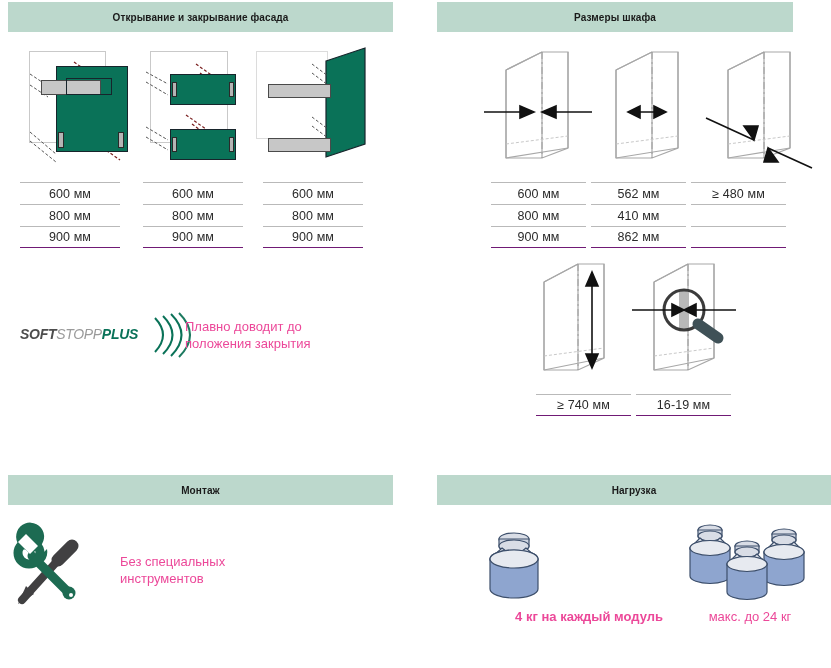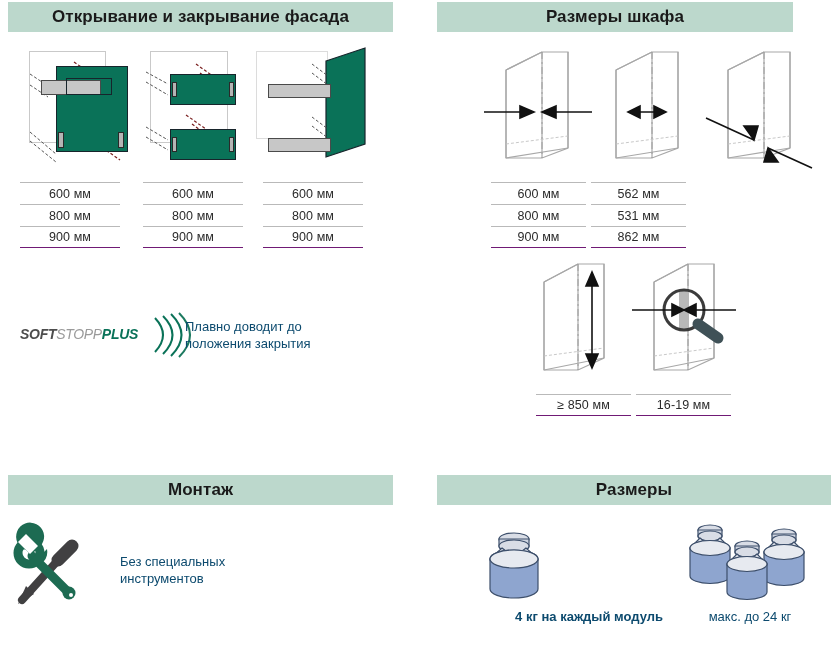--- a/index.html
+++ b/index.html
@@ -11,21 +11,21 @@
     color: #231f20;
   }
   .page { position: relative; width: 831px; height: 668px; overflow: hidden; }
 
   
   .sec-header {
     position: absolute;
     background: #bcd8cc;
     color: #1a1a1a;
     font-weight: bold;
-    font-size: 17px;
+    font-size: 10px;
     letter-spacing: .1px;
     display: flex;
     align-items: center;
     justify-content: center;
     height: 30px;
   }
   #hdr-open   { left: 8px;   top: 2px;   width: 385px; }
   #hdr-dims   { left: 437px; top: 2px;   width: 356px; }
   #hdr-mount  { left: 8px;   top: 475px; width: 385px; }
   #hdr-load   { left: 437px; top: 475px; width: 394px; }
@@ -46,21 +46,21 @@
     letter-spacing: .1px;
   }
   .dim-row.last { border-bottom: 1px solid #701a75; }
   .dim-row.blank { color: transparent; }
 
   
   .caption {
     position: absolute;
     font-size: 13px;
     line-height: 17px;
-    color: #0c4a6e;
+    color: #ec4899;
   }
 
   
   .softstopp { position: absolute; display: flex; align-items: center; gap: 12px; }
   .ss-text { font-size: 14px; font-weight: bold; font-style: italic; letter-spacing: -.3px; }
   .ss-soft  { color: #4d4d4d; }
   .ss-stopp { color: #9a9a9a; font-weight: normal; }
   .ss-plus  { color: #0a7258; }
 
   
@@ -91,21 +91,21 @@
   <div class="sec-header" id="hdr-open">
     <span>Открывание и закрывание фасада</span>
   </div>
   <div class="sec-header" id="hdr-dims">
     <span>Размеры шкафа</span>
   </div>
   <div class="sec-header" id="hdr-mount">
     <span>Монтаж</span>
   </div>
   <div class="sec-header" id="hdr-load">
-    <span>Размеры</span>
+    <span>Нагрузка</span>
   </div>
 
   <div class="abs" style="left:12px; top:44px; width:125px; height:130px;">
     <div class="ghost-box" style="left:17px; top:7px; width:77px; height:92px;"></div>
     <svg style="position:absolute; left:0; top:0;" width="125" height="130">
       <line x1="18" y1="30" x2="36" y2="42" stroke="#555" stroke-width="1" stroke-dasharray="3,2"></line>
       <line x1="18" y1="41" x2="36" y2="53" stroke="#555" stroke-width="1" stroke-dasharray="3,2"></line>
       <line x1="18" y1="88" x2="44" y2="110" stroke="#555" stroke-width="1" stroke-dasharray="3,2"></line>
       <line x1="18" y1="97" x2="44" y2="118" stroke="#555" stroke-width="1" stroke-dasharray="3,2"></line>
       <line x1="62" y1="18" x2="96" y2="42" stroke="#7a1f1f" stroke-width="1.2" stroke-dasharray="3,2"></line>
@@ -241,22 +241,27 @@
     </g>
   </svg>
 
   <div class="dim-table" style="left:491px; top:182px; width:95px;">
     <div class="dim-row">600 мм</div>
     <div class="dim-row">800 мм</div>
     <div class="dim-row last">900 мм</div>
   </div>
   <div class="dim-table" style="left:591px; top:182px; width:95px;">
     <div class="dim-row">562 мм</div>
-    <div class="dim-row">531 мм</div>
+    <div class="dim-row">410 мм</div>
     <div class="dim-row last">862 мм</div>
+  </div>
+  <div class="dim-table" style="left:691px; top:182px; width:95px;">
+    <div class="dim-row">≥ 480 мм</div>
+    <div class="dim-row blank">&nbsp;</div>
+    <div class="dim-row last blank">&nbsp;</div>
   </div>
 
   <svg class="abs" style="left:530px; top:258px;" width="110" height="130">
     <g stroke="#a8a8a8" stroke-width="1.2" fill="none">
       <polygon points="14,24 48,6 74,6 74,100 48,112 14,112" fill="#ffffff"></polygon>
       <line x1="14" y1="24" x2="48" y2="6"></line>
       <line x1="48" y1="6" x2="48" y2="112"></line>
       <line x1="14" y1="24" x2="14" y2="112"></line>
       <line x1="74" y1="6" x2="74" y2="100"></line>
       <line x1="14" y1="112" x2="74" y2="100"></line>
@@ -288,21 +293,21 @@
     </g>
     <g stroke="#111" stroke-width="1.6" fill="#111">
       <line x1="0" y1="52" x2="40" y2="52"></line>
       <polygon points="40,46 52,52 40,58"></polygon>
       <line x1="104" y1="52" x2="64" y2="52"></line>
       <polygon points="64,46 52,52 64,58"></polygon>
     </g>
   </svg>
 
   <div class="dim-table" style="left:536px; top:394px; width:95px;">
-    <div class="dim-row last">≥ 850 мм</div>
+    <div class="dim-row last">≥ 740 мм</div>
   </div>
   <div class="dim-table" style="left:636px; top:394px; width:95px;">
     <div class="dim-row last">16-19 мм</div>
   </div>
 
   <svg class="abs" style="left:10px; top:534px;" width="76" height="76">
     <g>
       <line x1="12" y1="66" x2="50" y2="24" stroke="#414042" stroke-width="8" stroke-linecap="round"></line>
       <polygon points="8,70 16,52 24,60" fill="#414042"></polygon>
       <line x1="48" y1="26" x2="62" y2="12" stroke="#414042" stroke-width="13" stroke-linecap="round"></line>

